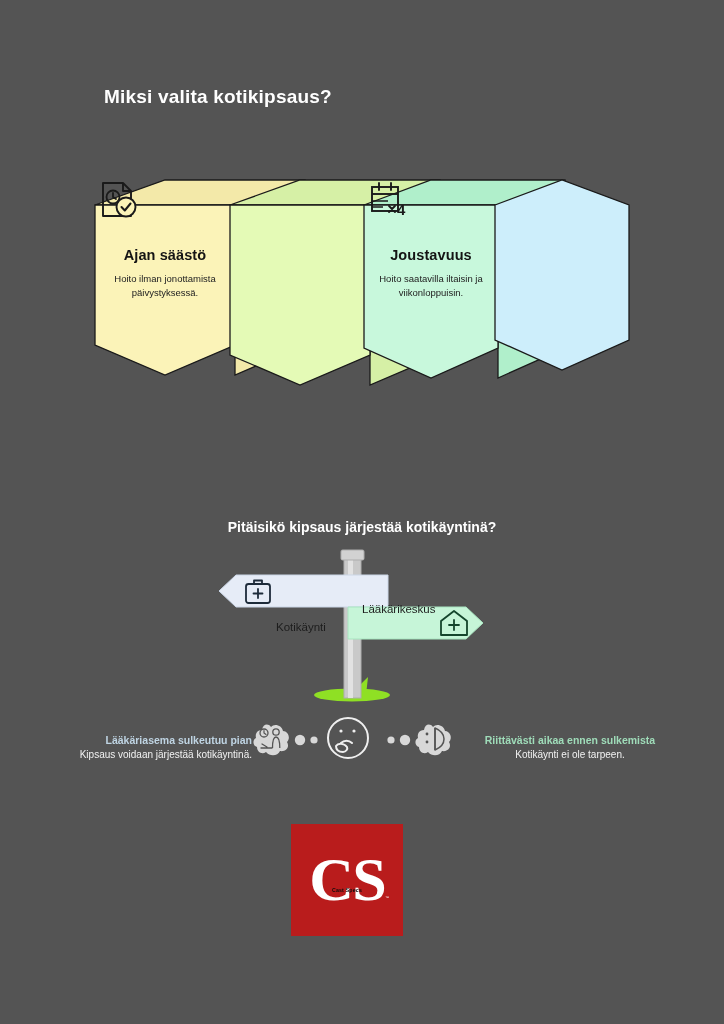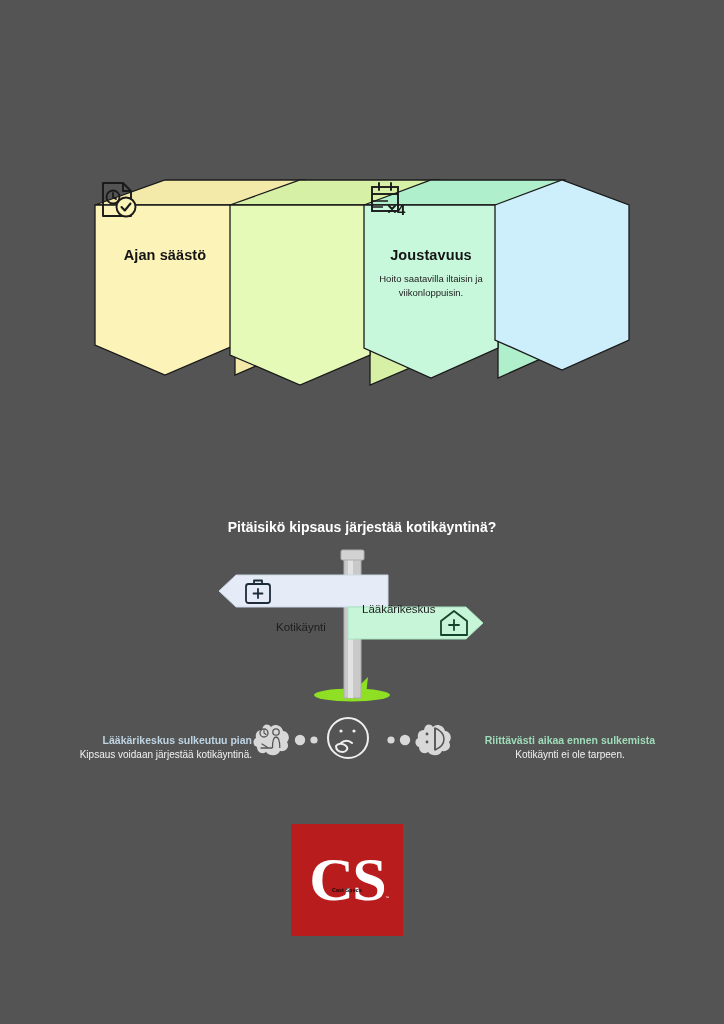--- a/index.html
+++ b/index.html
@@ -88,40 +88,42 @@
   .logo-tm {
     position: absolute; right: 14px; bottom: 36px;
     font-size: 4px; color: #ffffff;
   }
 </style>
 </head>
 <body>
 
 <div class="page">
 
+  <div class="sec1-title">Miksi valita kotikipsaus?</div>
 
   <div class="banners">
 
     <div class="banner" id="banner-0" style="left:95px; width:140px; height:215px;">
       <svg width="140" height="215" viewBox="0 0 140 215">
         <path d="M0,25 L70,0 L210,0 L210,165 L140,195 L140,25 Z" fill="#F3E9A9" stroke="#1a1a1a" stroke-width="1.3"></path>
         <path d="M0,25 L140,25 L140,165 L70,195 L0,165 Z" fill="#FBF3B8" stroke="#1a1a1a" stroke-width="1.3"></path>
       </svg>
       <div class="content" style="padding-top:25px;">
         <span class="bn-icon">
           <svg width="46" height="42" viewBox="0 0 46 42">
             <path d="M8,3 L28,3 L36,11 L36,36 L8,36 Z" fill="none" stroke="#1a1a1a" stroke-width="1.9" stroke-linejoin="round"></path>
             <path d="M28,3 L28,11 L36,11" fill="none" stroke="#1a1a1a" stroke-width="1.9" stroke-linejoin="round"></path>
             <circle cx="18" cy="17" r="6.5" fill="none" stroke="#1a1a1a" stroke-width="1.8"></circle>
             <path d="M18,13 L18,17 L21,19" fill="none" stroke="#1a1a1a" stroke-width="1.8" stroke-linecap="round"></path>
             <circle cx="31" cy="27" r="9.5" fill="#FBF3B8" stroke="#1a1a1a" stroke-width="1.9"></circle>
             <path d="M26.5,27 L29.8,30.5 L35.5,23.5" fill="none" stroke="#1a1a1a" stroke-width="2" stroke-linecap="round" stroke-linejoin="round"></path>
           </svg>
         </span>
         <div class="bn-title">Ajan säästö</div>
+        <div class="bn-desc">Hoito ilman jonottamista päivystyksessä.</div>
       </div>
     </div>
 
     <div class="banner" id="banner-1" style="left:230px; width:140px; height:215px;">
       <svg width="140" height="215" viewBox="0 0 140 215">
         <path d="M0,25 L70,0 L210,0 L210,175 L140,205 L140,25 Z" fill="#D6F0A6" stroke="#1a1a1a" stroke-width="1.3"></path>
         <path d="M0,25 L140,25 L140,175 L70,205 L0,175 Z" fill="#E4FAB6" stroke="#1a1a1a" stroke-width="1.3"></path>
       </svg>
     </div>
 
@@ -215,21 +217,21 @@
         <circle cx="12" cy="16" r="1.4" fill="#545454"></circle>
         <circle cx="12" cy="24" r="1.4" fill="#545454"></circle>
         <path d="M20,10 C27,13 29,17 29,21 C29,25 27,29 20,32 Z" fill="none" stroke="#545454" stroke-width="1.5" stroke-linejoin="round"></path>
         <path d="M20,10 L20,32" stroke="#545454" stroke-width="1.5"></path>
       </g>
     </svg>
   </div>
 
   <div class="compare">
     <div class="cmp-left">
-      <div class="cmp-head cool">Lääkärikeskus sulkeutuu pian</div>
+      <div class="cmp-head cool">Lääkäriasema sulkeutuu pian</div>
       <div class="cmp-body">Kipsaus voidaan järjestää kotikäyntinä.</div>
     </div>
     <div class="cmp-right">
       <div class="cmp-head mint">Riittävästi aikaa ennen sulkemista</div>
       <div class="cmp-body">Kotikäynti ei ole tarpeen.</div>
     </div>
   </div>
 
   <div class="logo">
     <div class="logo-inner">

